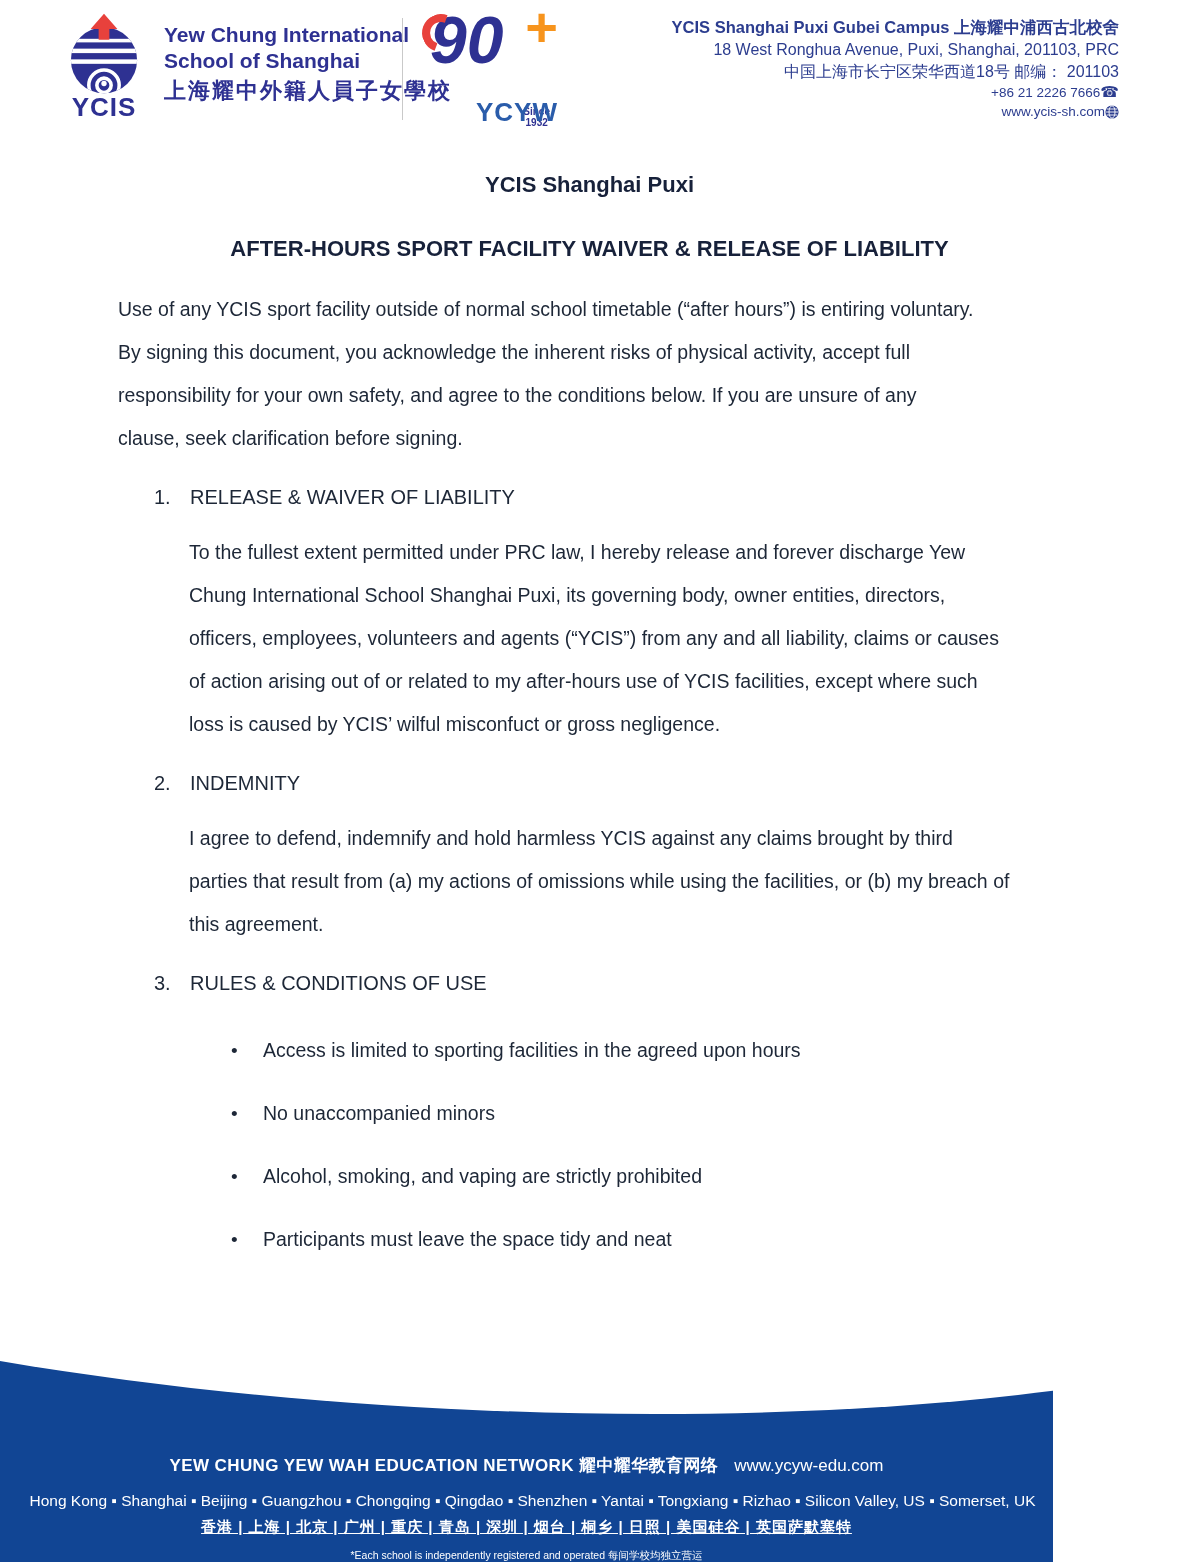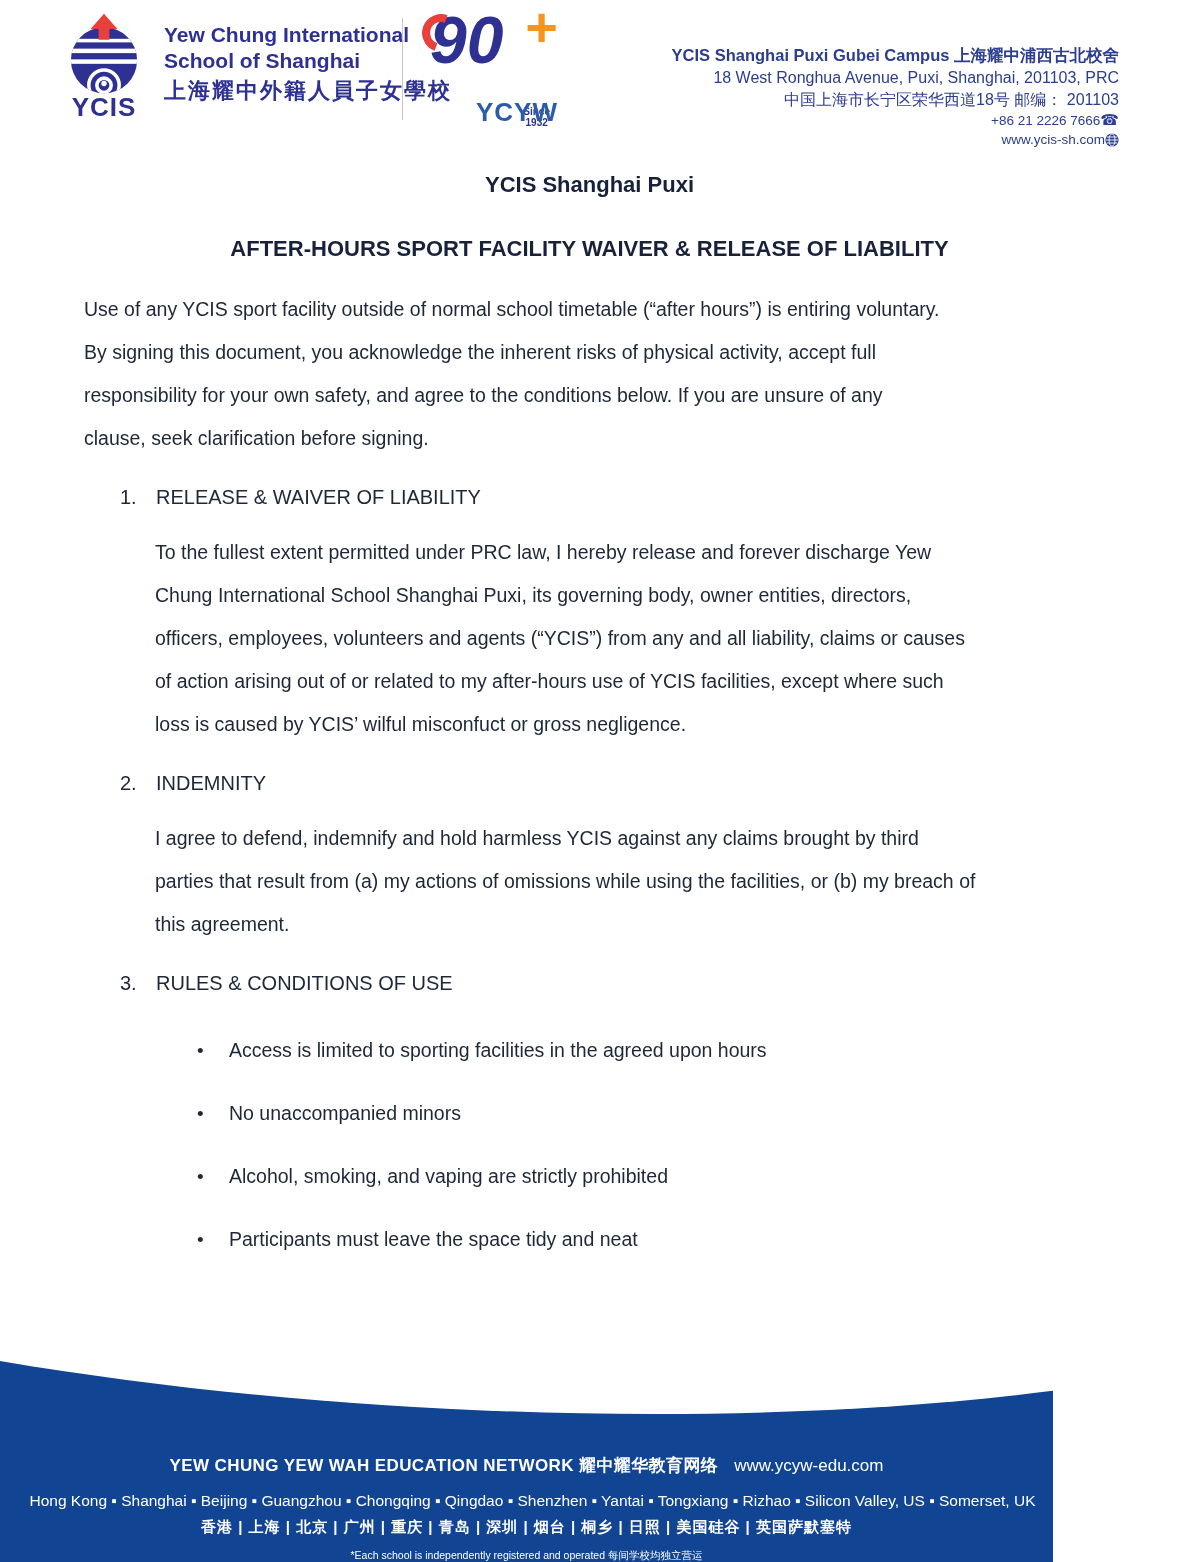--- a/index.html
+++ b/index.html
@@ -22,44 +22,44 @@
   .n90{position:absolute;left:2px;top:-12px;font-size:66px;font-weight:bold;font-style:italic;color:#2e3192;}
   .n90::before{content:"";position:absolute;left:-8px;top:12px;width:22px;height:22px;
     border:8px solid transparent;border-top-color:#e8413c;border-left-color:#e8413c;
     border-radius:50%;transform:rotate(-25deg);}
   .plus{position:absolute;right:6px;top:-20px;font-size:56px;font-weight:bold;color:#f7941d;}
   .since{position:absolute;right:14px;top:58px;font-size:10px;font-weight:bold;color:#2e3192;
     text-align:center;line-height:11px;margin-top:34px;}
   .ycyw{position:absolute;right:6px;bottom:4px;font-size:26px;font-weight:bold;color:#2a5caa;letter-spacing:1px;}
   
   .campus{position:absolute;right:60px;top:16px;text-align:right;color:#2c3d8f;}
-  .campus-title{font-weight:bold;font-size:16.5px;line-height:23px;margin-top:28px;}
+  .campus-title{font-weight:bold;font-size:16.5px;line-height:23px;}
   .campus-line{font-size:16px;line-height:22px;}
   .contact-line{font-size:13.5px;line-height:19px;display:flex;justify-content:flex-end;align-items:center;}
   .phone-glyph{font-family:"DejaVu Sans",sans-serif;font-size:15px;color:#2c3d8f;}
   .mini-icon{display:inline-block;vertical-align:middle;}
   
-  .doc{padding:0 84px;}
+  .doc{padding:0 118px;}
   .doc-title{margin:20px 0 0 0;text-align:center;font-size:22px;font-weight:bold;color:#17213a;}
   .doc-subtitle{margin:38px 0 0 0;text-align:center;font-size:22px;font-weight:bold;color:#17213a;}
   .intro{margin:26px 0 0 0;width:864px;font-size:19.5px;line-height:43px;}
   .sec-head{display:flex;margin:16px 0 0 36px;font-size:20px;line-height:43px;}
   .sec-num{width:36px;flex:0 0 36px;}
   .sec-body{margin:12px 0 0 71px;width:824px;font-size:19.5px;line-height:43px;}
   .bullets{margin:24px 0 0 113px;}
   .bullet-row{display:flex;font-size:19.5px;line-height:43px;margin-bottom:20px;}
   .bullet-dot{width:32px;flex:0 0 32px;font-size:19px;}
   
   .footer{position:absolute;left:0;bottom:0;width:1053px;height:222px;background:#114594;}
   .footer-curve{position:absolute;left:0;top:-1px;width:1179px;height:98px;display:block;}
   .footer-text{position:absolute;top:114px;left:0;width:100%;text-align:center;color:#ffffff;white-space:nowrap;}
   .f-network{font-size:17px;font-weight:bold;letter-spacing:0.4px;}
   .f-url{font-weight:normal;margin-left:16px;letter-spacing:0;}
   .f-cities{margin-top:15px;font-size:15.5px;padding-left:12px;}
-  .f-cities-cn{margin-top:8px;font-size:15px;font-weight:bold;letter-spacing:1px;}
+  .f-cities-cn{margin-top:8px;font-size:15px;font-weight:bold;letter-spacing:1px;text-decoration:underline;}
   .f-disclaimer{margin-top:12px;font-size:10.5px;}
 </style>
 </head>
 <body>
 
 <div class="page">
 
   <header class="letterhead">
 
     <div class="brand-left">

